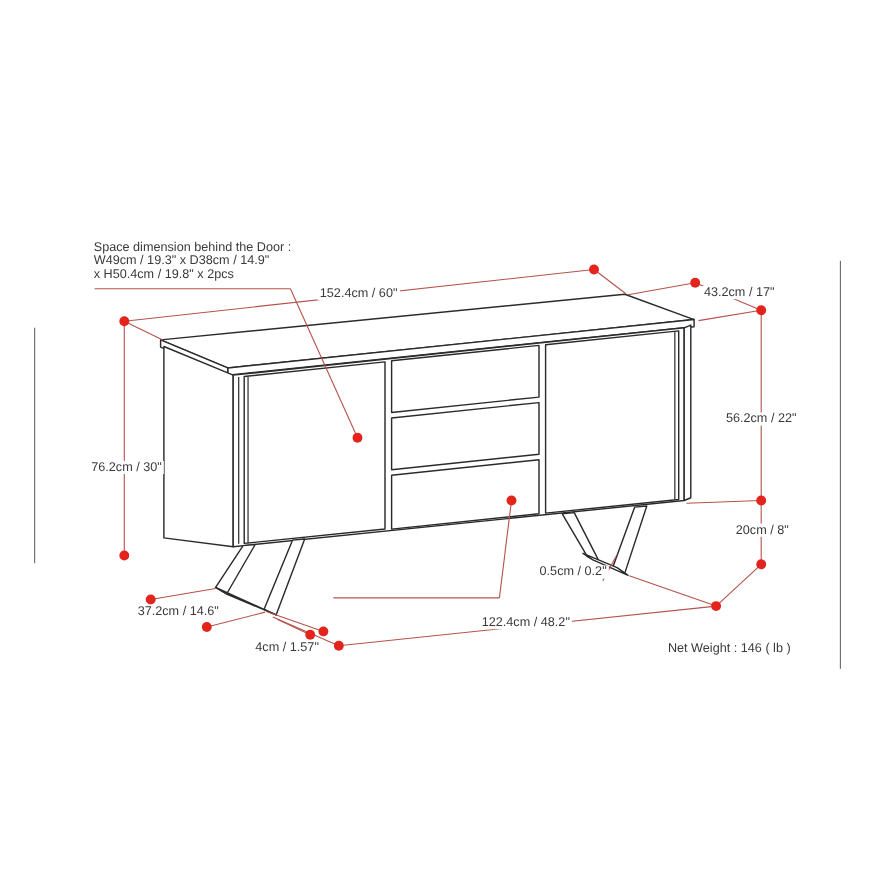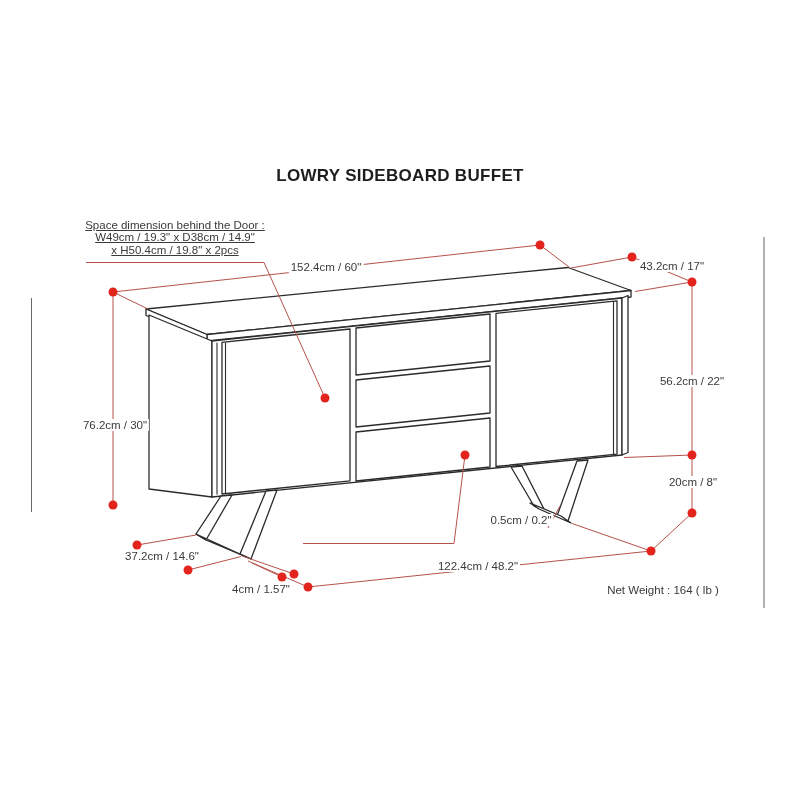--- a/index.html
+++ b/index.html
@@ -1,22 +1,22 @@
 <!DOCTYPE html>
 <html style="--dim: #b5524b; --dot: #e2241d; --ink: #2b2b2b; --text: #3a3a3a;"><head>
 <meta charset="utf-8">
 <style>
   html,body{margin:0;padding:0;width:800px;height:800px;background:#fff;overflow:hidden;}
   #stage{position:relative;width:800px;height:800px;background:#fff;
          font-family:"Liberation Sans",sans-serif;}
   #drawing{position:absolute;left:0;top:0;}
   .title{position:absolute;left:0;right:0;top:166px;text-align:center;
          font-weight:bold;font-size:17px;letter-spacing:.3px;color:#1d1d1d;}
-  .anno-block{position:absolute;transform:translateX(-50%);text-align:center;
-         font-size:11.5px;line-height:12.3px;color:var(--text);white-space:nowrap;text-decoration:underline;}
+  .anno-block{position:absolute;transform:translateX(-50%);
+         font-size:11.5px;line-height:12.3px;color:var(--text);white-space:nowrap;}
   .dim-label{position:absolute;transform:translate(-50%,-50%);font-size:11.5px;
          color:var(--text);background:#fff;padding:0 2px;white-space:nowrap;}
   .plain-label{position:absolute;transform:translate(-50%,-50%);font-size:11.5px;
          color:var(--text);white-space:nowrap;}
   .ink{stroke:var(--ink);stroke-width:1.3;fill:#fff;stroke-linejoin:round;}
   .ink-line{stroke:var(--ink);stroke-width:1.1;fill:none;}
   .red{stroke:var(--dim);stroke-width:1;fill:none;}
   .dot{fill:var(--dot);stroke:none;}
   .artifact{stroke:#4d4d4d;stroke-width:1;opacity:.85;}
 </style>
@@ -103,33 +103,32 @@
       <circle class="dot" cx="188" cy="570" r="4.5"></circle>
       <circle class="dot" cx="282" cy="577" r="4.5"></circle>
       <circle class="dot" cx="294" cy="574" r="4.5"></circle>
       <circle class="dot" cx="308" cy="587" r="4.5"></circle>
       <circle class="dot" cx="651" cy="551" r="4.5"></circle>
       <circle class="dot" cx="325" cy="398" r="4.5"></circle>
       <circle class="dot" cx="465" cy="455" r="4.5"></circle>
     </g>
   </svg>
 
-  <div class="title">LOWRY SIDEBOARD BUFFET</div>
 
   <div class="anno-block" style="left:175px;top:219px;">
     <div>Space dimension behind the Door :</div>
     <div>W49cm / 19.3" x D38cm / 14.9"</div>
     <div>x H50.4cm / 19.8" x 2pcs</div>
   </div>
 
 
   <div class="dim-label" style="left:326px;top:267px;">152.4cm / 60"</div>
   <div class="dim-label" style="left:672px;top:266px;">43.2cm / 17"</div>
   <div class="dim-label" style="left:692px;top:381px;">56.2cm / 22"</div>
   <div class="dim-label" style="left:693px;top:482px;">20cm / 8"</div>
   <div class="dim-label" style="left:115px;top:425px;">76.2cm / 30"</div>
   <div class="dim-label" style="left:162px;top:556px;">37.2cm / 14.6"</div>
   <div class="dim-label" style="left:261px;top:589px;">4cm / 1.57"</div>
   <div class="dim-label" style="left:478px;top:566px;">122.4cm / 48.2"</div>
   <div class="dim-label" style="left:521px;top:520px;">0.5cm / 0.2"</div>
 
-  <div class="plain-label" style="left:663px;top:590px;">Net Weight : 164 ( lb )</div>
+  <div class="plain-label" style="left:663px;top:590px;">Net Weight : 146 ( lb )</div>
 </div>
 
 </body></html>

